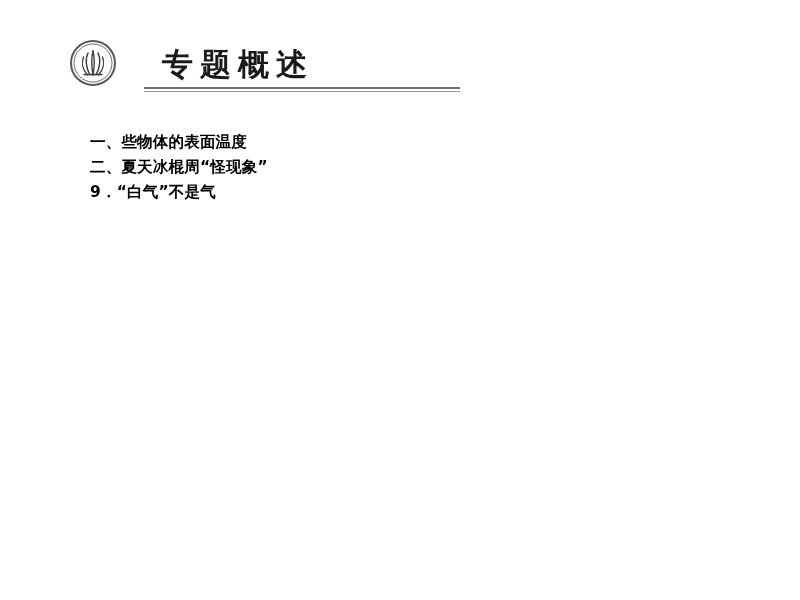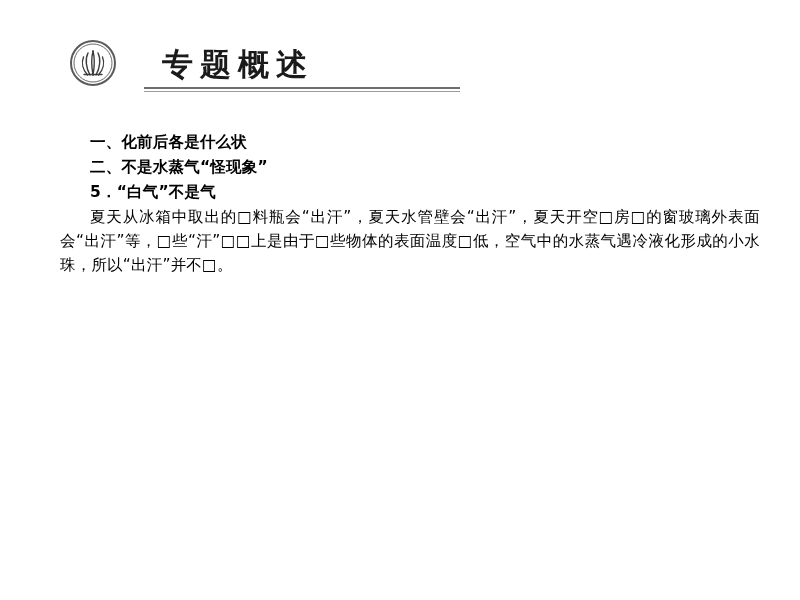--- a/index.html
+++ b/index.html
@@ -120,19 +120,18 @@
         </g>
       </svg>
     </div>
 
     <div class="header-title">专题概述</div>
     <div class="header-rule"></div>
     <div class="header-rule2"></div>
   </div>
 
   <div class="content">
-    <p class="para bold indent">一、化前后各是什么状</p>
-    <p class="para bold indent">二、不是水蒸气“怪现象”</p>
-    <p class="para sub">5．“白气”不是气</p>
-    <p class="para indent">夏天从冰箱中取出的□料瓶会“出汗”，夏天水管壁会“出汗”，夏天开空□房□的窗玻璃外表面会“出汗”等，□些“汗”□□上是由于□些物体的表面温度□低，空气中的水蒸气遇冷液化形成的小水珠，所以“出汗”并不□。</p>
+    <p class="para bold indent">一、些物体的表面温度</p>
+    <p class="para bold indent">二、夏天冰棍周“怪现象”</p>
+    <p class="para sub">9．“白气”不是气</p>
   </div>
 
 </div>
 
 </body></html>

